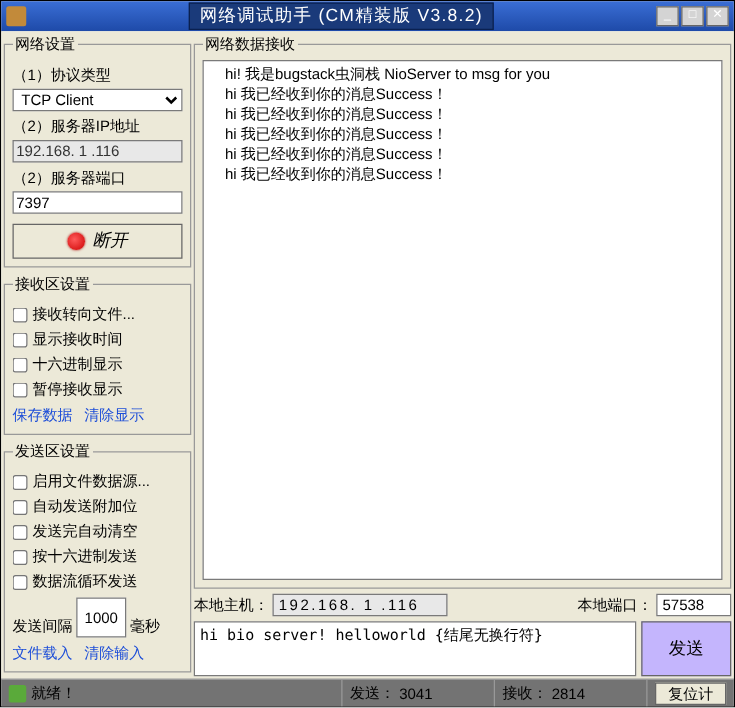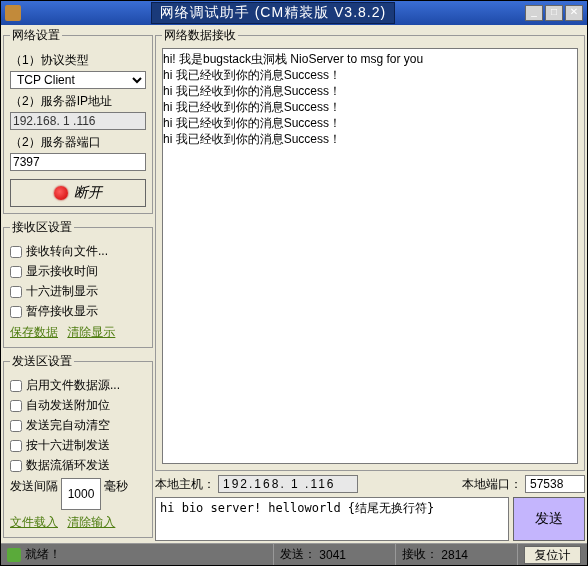--- a/index.html
+++ b/index.html
@@ -17,26 +17,26 @@
 fieldset { border: 1px solid #999; padding: 4px 6px 6px 6px; background: #ece9d8; }
 legend { font-size: 12px; padding: 0 2px; }
 .label { font-size: 12px; margin-top: 4px; margin-bottom: 2px; }
 select, input.textin { width: 100%; font-size: 12px; font-family: inherit; border: 1px solid #7a7a7a; background: #fff; height: 18px; padding: 0 2px; }
 input.disabled-look { background: #e8e8e8; color: #333; }
 .disconnect-btn { width: 100%; height: 28px; margin-top: 8px; border: 1px solid #666; background: #ece9d8; display: flex; align-items: center; justify-content: center; gap: 6px; cursor: pointer; font-size: 14px; font-style: italic; }
 .red-dot { width: 14px; height: 14px; border-radius: 50%; background: radial-gradient(circle at 40% 40%, #ff5a5a, #cc0000); box-shadow: 0 0 2px #aa0000; }
 .chk-row { display: flex; align-items: center; gap: 4px; margin: 3px 0; }
 .chk-row input[type=checkbox] { width: 12px; height: 12px; }
 .link-row { margin-top: 4px; }
-.link { color: #4d7c0f; text-decoration: underline; cursor: pointer; margin-right: 6px; }
-.interval-row { display: flex; align-items: flex-start; gap: 3px; margin: 4px 0 2px 0; }
+.link { color: #1d4ed8; cursor: pointer; margin-right: 6px; }
+.interval-row { display: flex; align-items: flex-end; gap: 3px; margin: 4px 0 2px 0; }
 .interval-row input { width: 40px; height: 32px; border: 1px solid #7a7a7a; text-align: center; font-size: 12px; }
 .recv-box { flex: 1; }
 .recv-box fieldset { height: 100%; display: flex; flex-direction: column; }
-.recv-text { flex: 1; background: #fff; border: 1px solid #7a7a7a; padding: 2px 0; font-size: 12px; line-height: 16px; white-space: pre; overflow: auto; }
+.recv-text { flex: 1; background: #fff; border: 1px solid #7a7a7a; padding: 2px 17px; font-size: 12px; line-height: 16px; white-space: pre; overflow: auto; }
 .local-row { display: flex; align-items: center; gap: 4px; background: #ece9d8; padding: 2px 0; }
 .local-row .seg { display: flex; align-items: center; gap: 3px; }
 .local-row input { height: 18px; border: 1px solid #7a7a7a; background: #e8e8e8; font-size: 12px; padding: 0 4px; }
 .local-ip { width: 140px; letter-spacing: 2px; }
 .local-port { width: 60px; background:#fff !important; }
 .send-row { display: flex; gap: 4px; }
 .send-text { flex: 1; height: 44px; border: 1px solid #7a7a7a; background: #fff; font-size: 12px; padding: 2px 4px; resize: none; }
 .send-btn { width: 72px; border: 1px solid #666; background: #c4b5fd; font-size: 14px; cursor: pointer; }
 .statusbar { height: 22px; background: #737373; border-top: 1px solid #999; display: flex; align-items: flex-end; font-size: 12px; gap: 12px; }
 .status-cell { border-left: 1px solid #999; height: 100%; display: flex; align-items: center; padding: 0 6px; }

